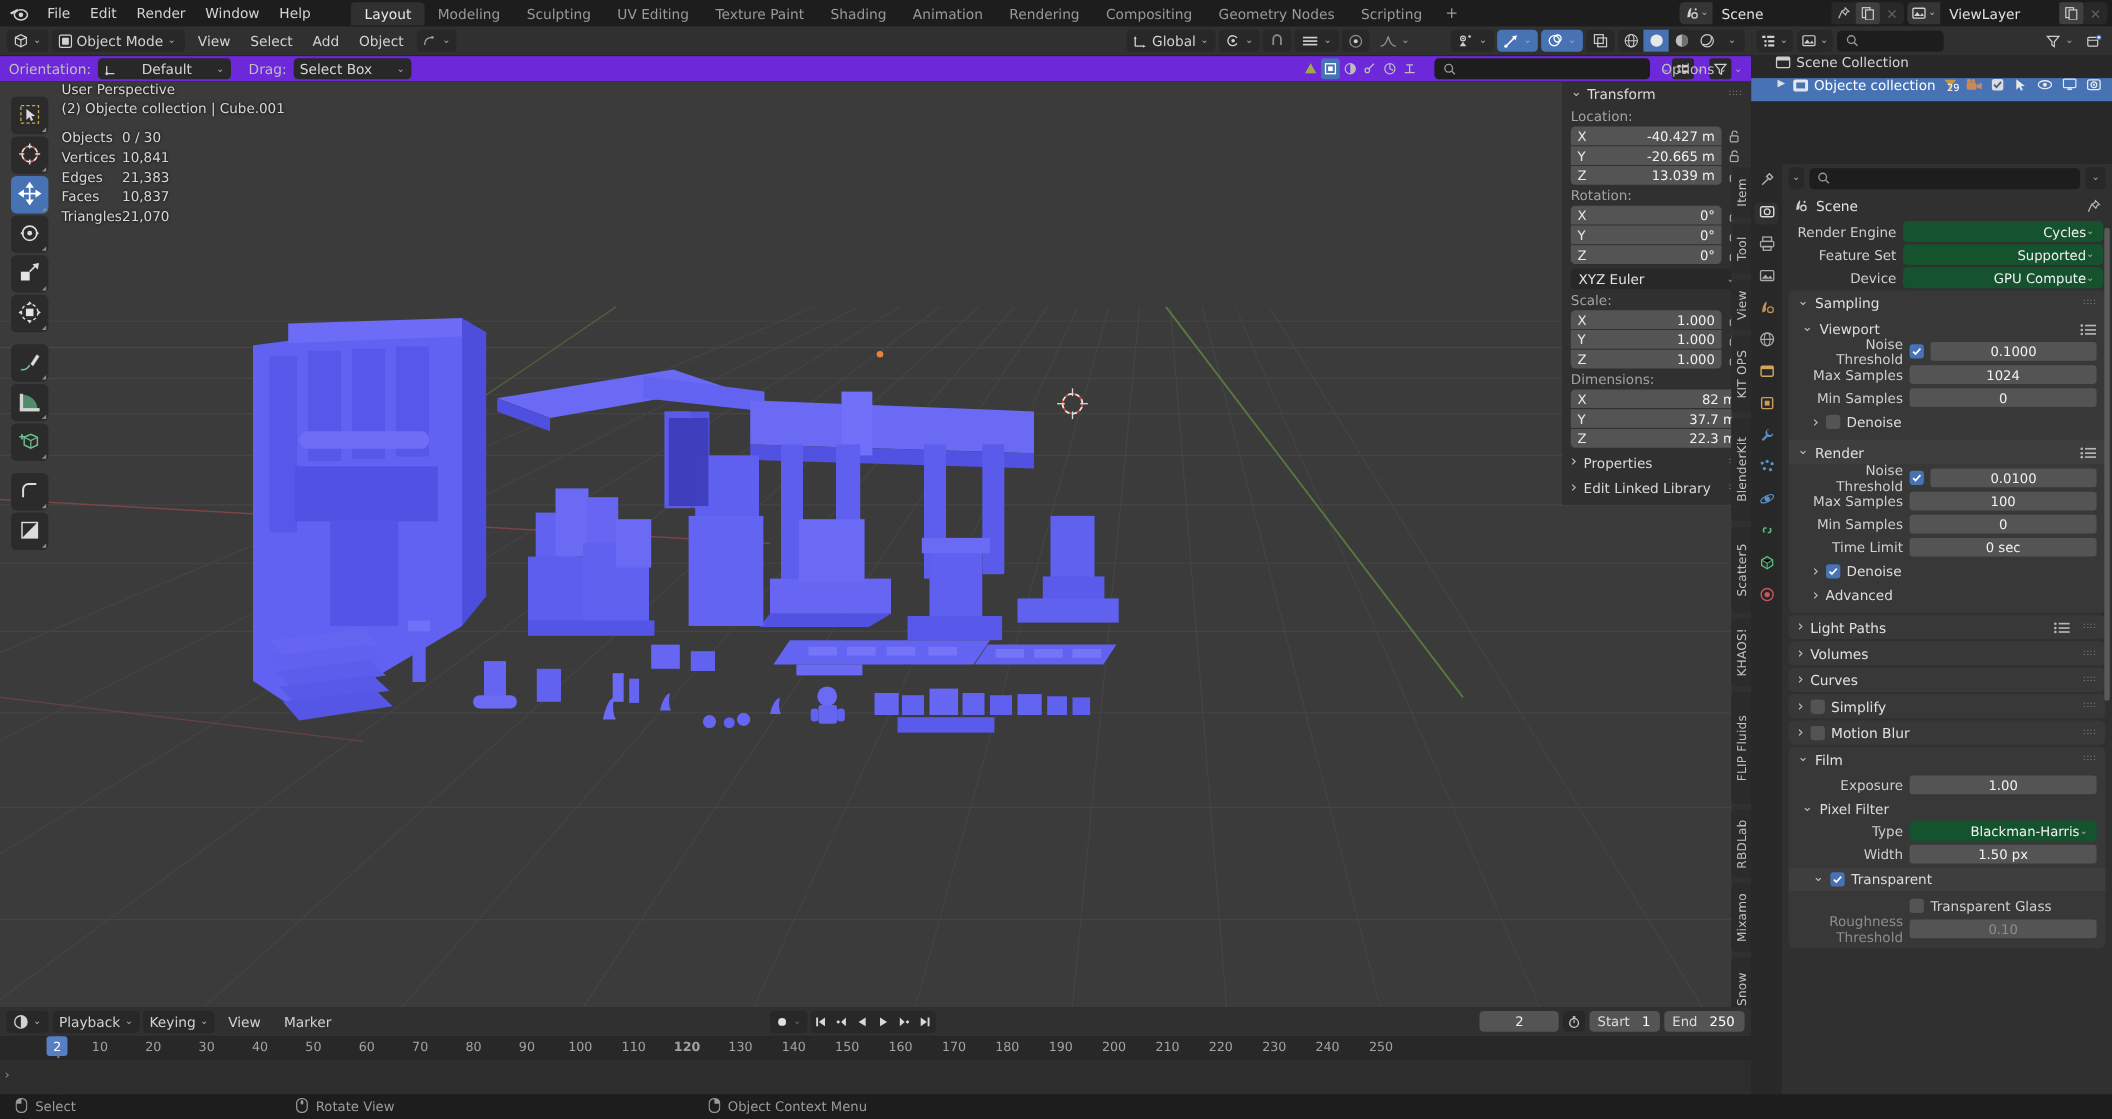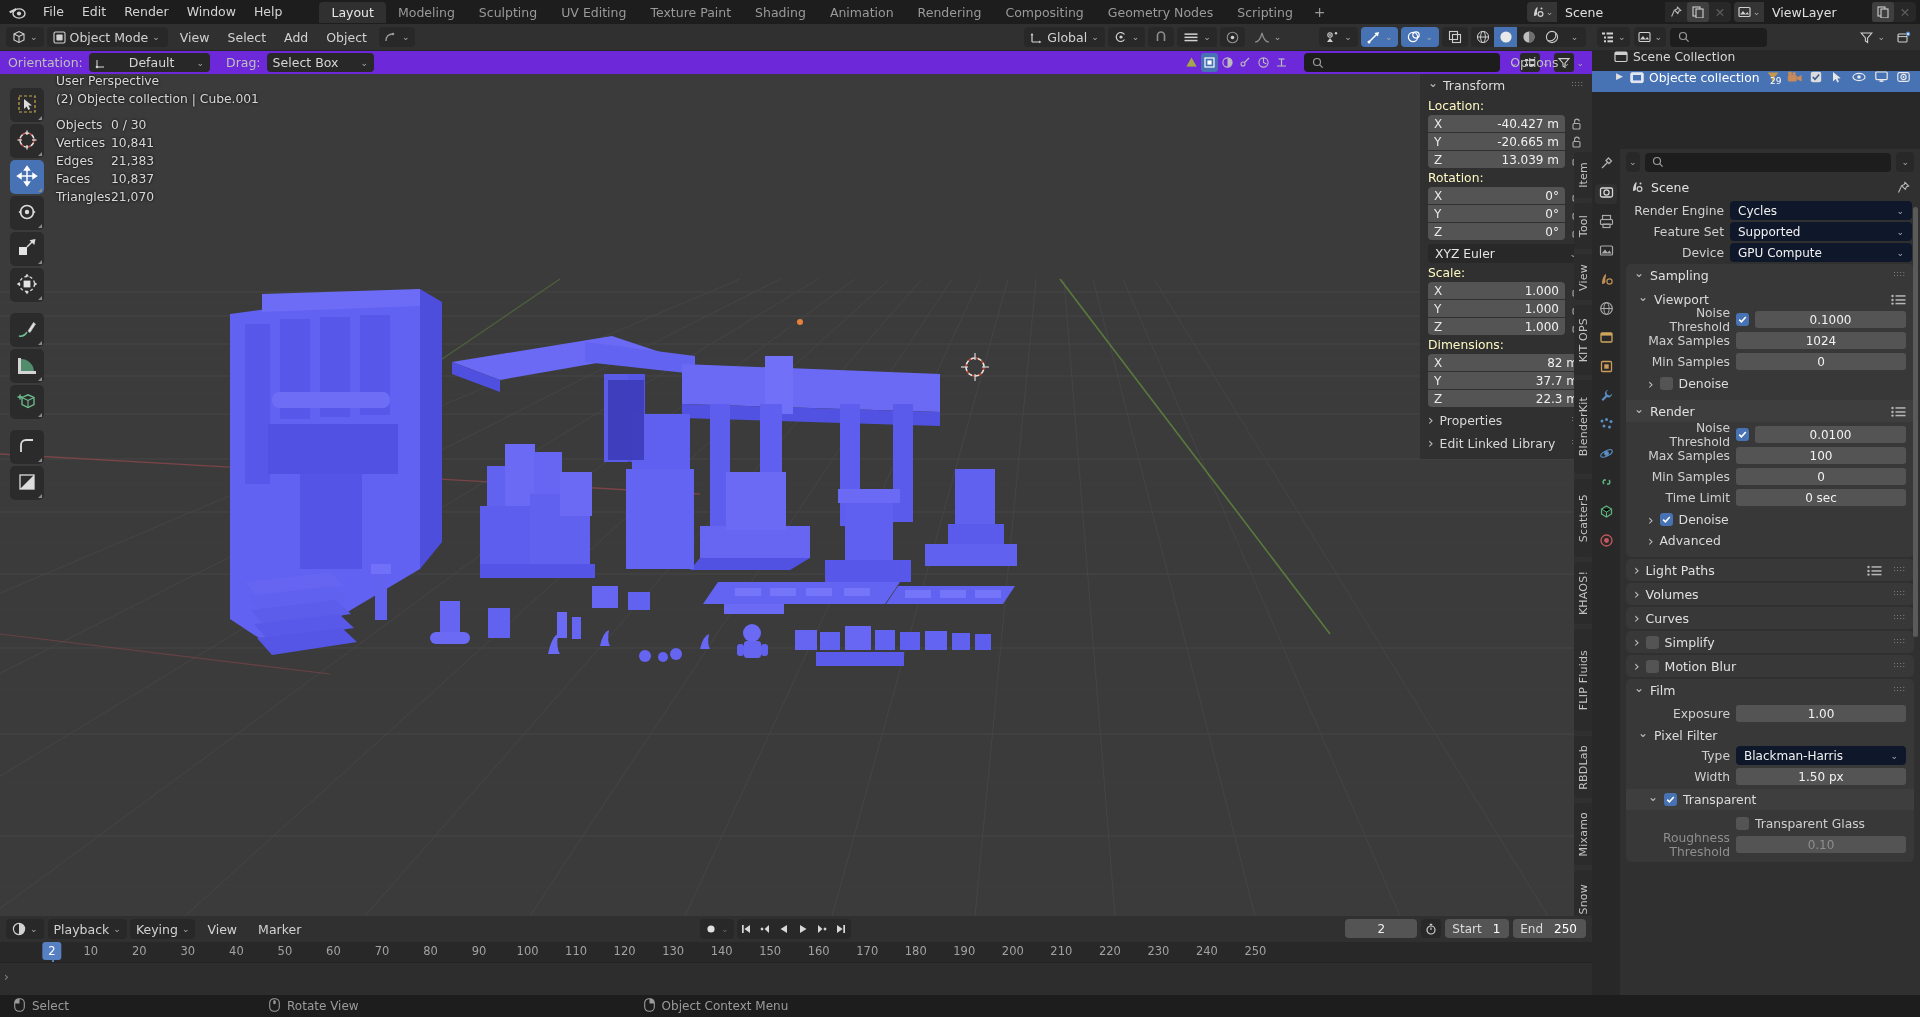--- a/index.html
+++ b/index.html
@@ -73,21 +73,21 @@
 
   
   .vp-right { position:absolute; right:8px; top:8px; display:flex; flex-direction:column; align-items:center; }
   .gizmo-wrap { width:84px; height:84px; position:relative; }
   .vp-rbtn { width:30px;height:30px; border-radius:50%; background:rgba(0,0,0,0.18); display:flex;align-items:center;justify-content:center; margin-top:5px;}
 
   
   .npanel { position:absolute; right:0; top:0; width:172px; background:#303030; padding:0; }
   .np-head { display:flex; align-items:center; gap:5px; height:22px; padding:0 8px; color:#dcdcdc; font-size:12.5px;}
   .np-body { padding:0 8px 6px 8px; }
-  .np-lbl { color:#fef9c3; font-size:12.3px; margin:3px 0 2px 0;}
+  .np-lbl { color:#a3a3a3; font-size:12.3px; margin:3px 0 2px 0;}
   .np-row { display:flex; align-items:center; gap:4px; margin-bottom:1px;}
   .np-field { flex:1; height:17px; background:#545454; border-radius:3px; display:flex; align-items:center; justify-content:space-between; padding:0 6px; font-size:12px; color:#f0f0f0;}
   .np-field.grp-top { border-radius:4px 4px 0 0;}
   .np-field.grp-mid { border-radius:0;}
   .np-field.grp-bot { border-radius:0 0 4px 4px;}
   .np-field .fk { color:#e8e8e8; }
   .lockico { width:15px; display:flex; justify-content:center; color:#adadad;}
   .np-select { height:19px; background:#282828; border-radius:4px; display:flex; align-items:center; justify-content:space-between; padding:0 7px; font-size:12.3px; color:#e4e4e4; margin:4px 0 2px 0;}
   .np-sub { display:flex; align-items:center; gap:6px; height:20px; color:#d8d8d8; font-size:12.4px; margin-top:3px;}
   .dots { color:#8a8a8a; font-size:8px; letter-spacing:1px; line-height:6px; }
@@ -127,21 +127,21 @@
   .prop-main { flex:1; position:relative; overflow:hidden;}
   .prop-search { height:26px; display:flex; align-items:center; gap:5px; padding:0 6px; background:#303030;}
   .psearch-in { flex:1; height:19px; background:#1d1d1d; border-radius:4px; display:flex; align-items:center; padding:0 7px; gap:6px; color:#777;}
   .bcrumb { height:24px; display:flex; align-items:center; gap:7px; padding:0 10px; font-size:12.5px; color:#e2e2e2;}
   .sect { background:#383838; margin:2px 6px 0 6px; border-radius:5px; }
   .sect-head { height:22px; display:flex; align-items:center; gap:6px; padding:0 8px; color:#e0e0e0; font-size:12.5px; }
   .sect-body { padding:3px 8px 6px 8px;}
   .prow { display:flex; align-items:center; height:19px; margin-bottom:2px; gap:6px;}
   .prow .plabel { width:96px; text-align:right; color:#cfcfcf; font-size:12.3px; flex-shrink:0;}
   .pval { flex:1; height:17px; background:#545454; border-radius:3px; display:flex; align-items:center; justify-content:center; font-size:12px; color:#f2f2f2;}
-  .pval.dropdown { background:#0f172a; justify-content:space-between; padding:0 8px; border-radius:4px; height:19px;}
+  .pval.dropdown { background:#14532d; justify-content:flex-end; padding:0 8px; border-radius:4px; height:19px;}
   .pval.dim { color:#8e8e8e;}
   .cbox { width:13px; height:13px; border-radius:3px; background:#4772b3; display:flex; align-items:center; justify-content:center; flex-shrink:0;}
   .cbox.off { background:#545454;}
   .cbox svg { display:block;}
   .subhdr { display:flex; align-items:center; gap:6px; height:21px; color:#dcdcdc; font-size:12.4px; padding-left:4px;}
   .subhdr2 { display:flex; align-items:center; gap:6px; height:21px; color:#dcdcdc; font-size:12.4px; padding-left:14px;}
   .listico { margin-left:auto; display:flex; gap:5px; align-items:center;}
   .scrollbar { position:absolute; right:2px; top:58px; width:5px; height:430px; background:#5a5a5a; border-radius:3px;}
 
   
@@ -1104,21 +1104,21 @@
         <div class="tl-tick" style="left: 139.347px;">20</div>
         <div class="tl-tick" style="left: 187.873px;">30</div>
         <div class="tl-tick" style="left: 236.398px;">40</div>
         <div class="tl-tick" style="left: 284.924px;">50</div>
         <div class="tl-tick" style="left: 333.45px;">60</div>
         <div class="tl-tick" style="left: 381.976px;">70</div>
         <div class="tl-tick" style="left: 430.502px;">80</div>
         <div class="tl-tick" style="left: 479.028px;">90</div>
         <div class="tl-tick" style="left: 527.554px;">100</div>
         <div class="tl-tick" style="left: 576.08px;">110</div>
-        <div class="tl-tick" style="left: 624.606px;">120</div>
+        <div class="tl-tick" style="left: 624.606px; font-weight: bold;">120</div>
         <div class="tl-tick" style="left: 673.131px;">130</div>
         <div class="tl-tick" style="left: 721.657px;">140</div>
         <div class="tl-tick" style="left: 770.183px;">150</div>
         <div class="tl-tick" style="left: 818.709px;">160</div>
         <div class="tl-tick" style="left: 867.235px;">170</div>
         <div class="tl-tick" style="left: 915.761px;">180</div>
         <div class="tl-tick" style="left: 964.287px;">190</div>
         <div class="tl-tick" style="left: 1012.81px;">200</div>
         <div class="tl-tick" style="left: 1061.34px;">210</div>
         <div class="tl-tick" style="left: 1109.86px;">220</div>

